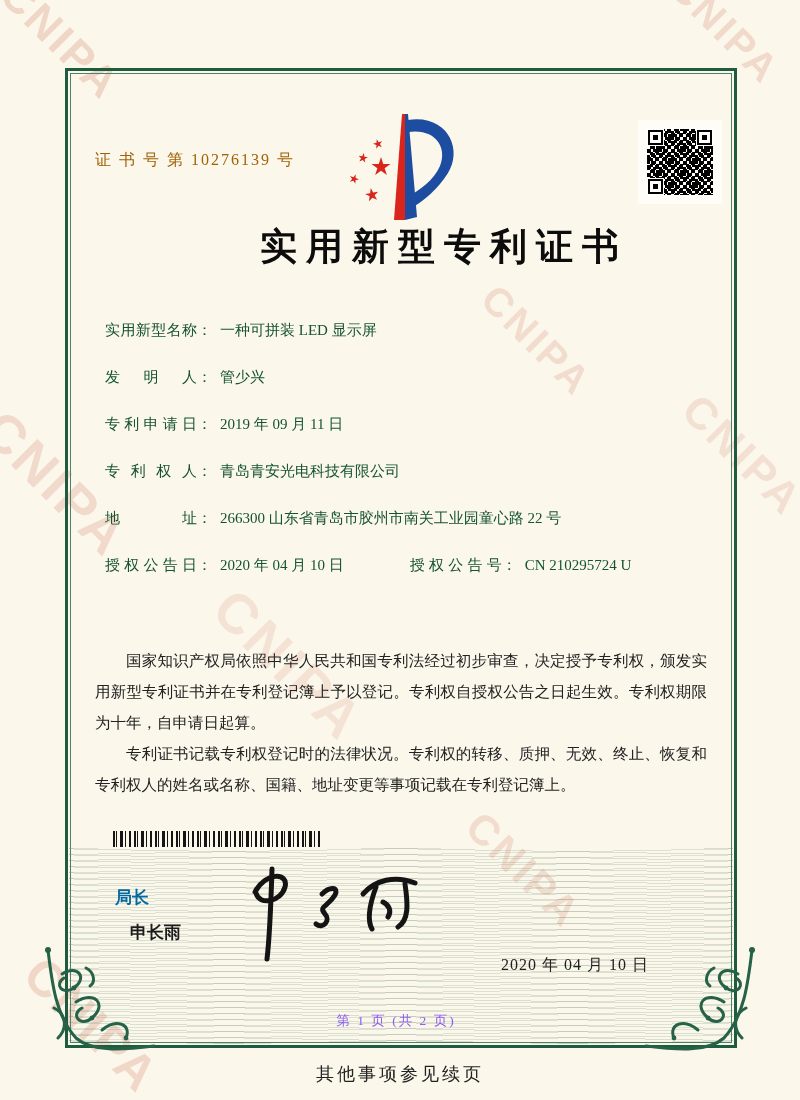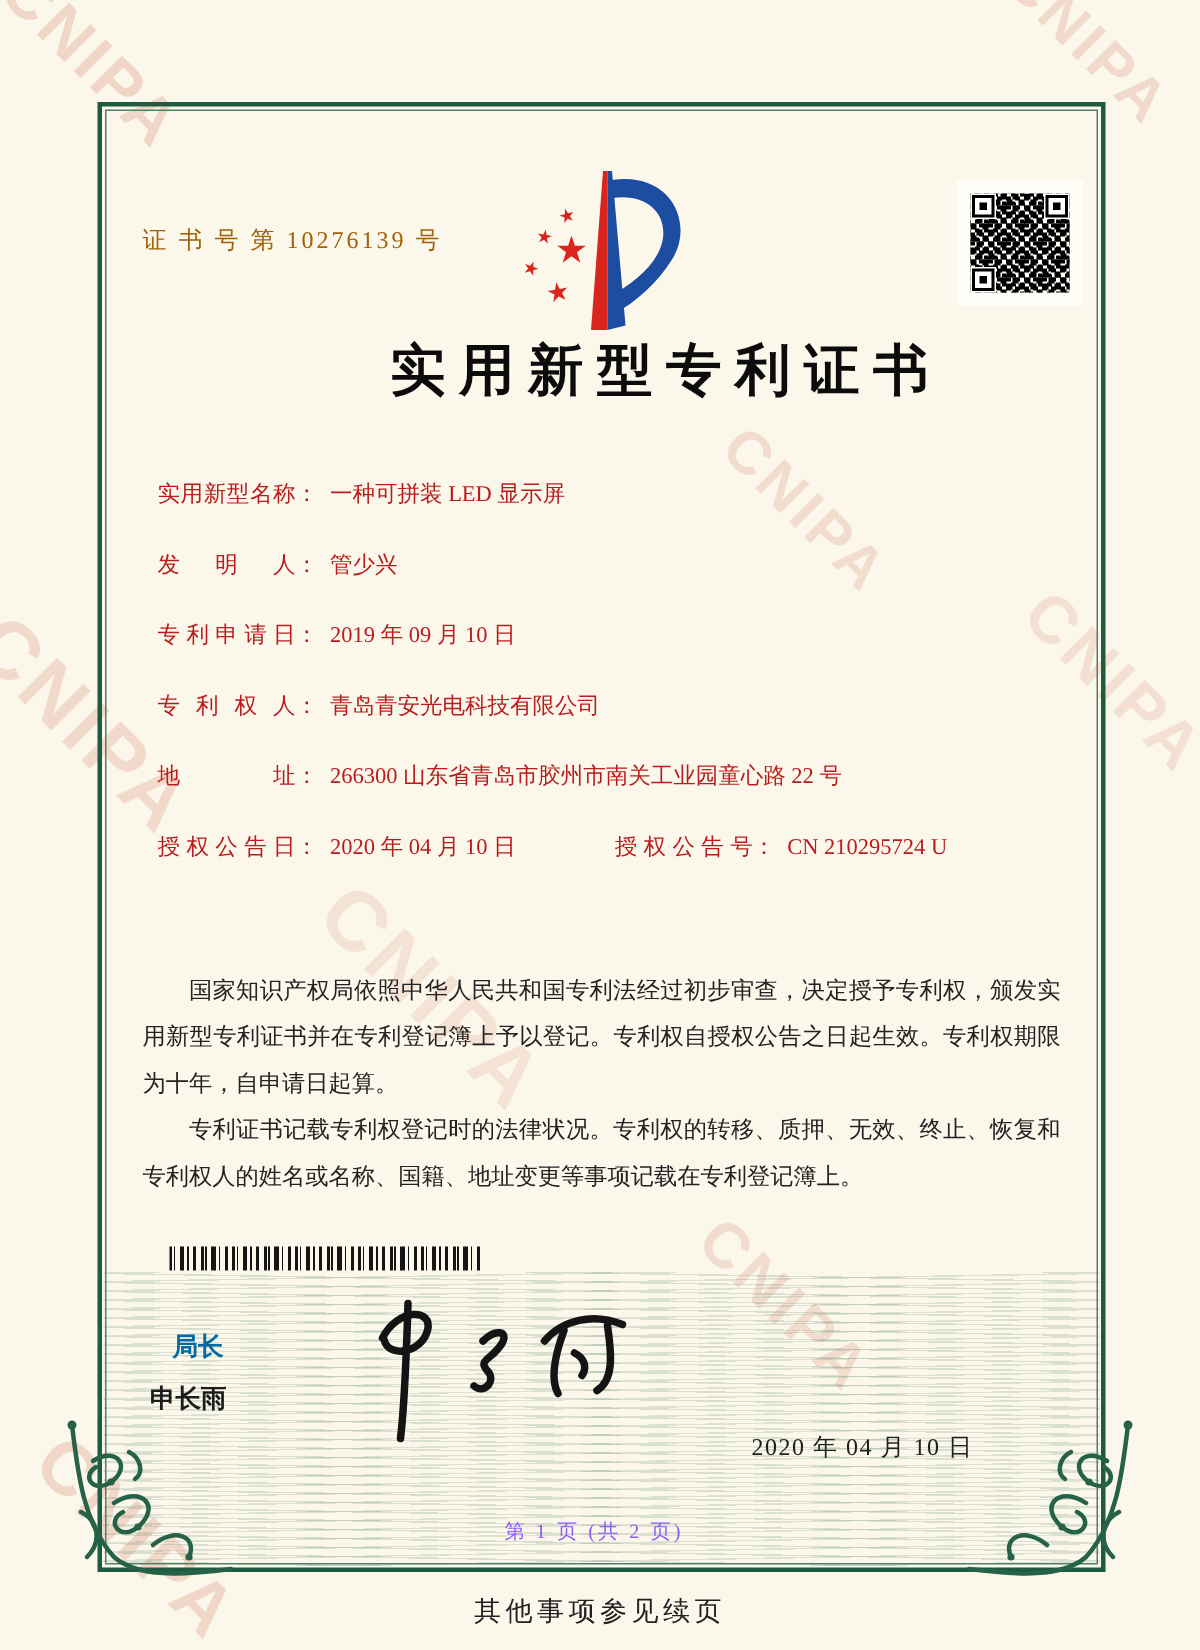--- a/index.html
+++ b/index.html
@@ -33,41 +33,41 @@
   }
   .qr-finder{position:absolute;width:17px;height:17px;background:#fff;}
   .qr-finder::before{content:"";position:absolute;inset:1px;border:2px solid #000;}
   .qr-finder::after{content:"";position:absolute;inset:6px;background:#000;}
   .qr-tl{left:0;top:0}.qr-tr{right:0;top:0}.qr-bl{left:0;bottom:0}
 
   .title{position:absolute;left:0;top:222px;width:800px;text-align:center;
     font-size:37px;font-weight:700;color:#0c0c0c;letter-spacing:9px;padding-left:44px;}
 
   .fields{position:absolute;left:105px;top:318px;width:600px;}
-  .frow{margin-bottom:23px;font-size:15px;color:#b91c1c;line-height:24px;white-space:nowrap;}
+  .frow{margin-bottom:23px;font-size:15px;color:#14532d;line-height:24px;white-space:nowrap;}
   .flabel{display:inline-block;width:92px;text-align:justify;text-align-last:justify;}
   .fcolon{display:inline-block;margin-right:8px;}
   .grant-row{display:flex;}
   .grant-col2{margin-left:66px;}
 
   .body-text{position:absolute;left:95px;top:645px;width:612px;font-size:15.5px;line-height:31px;
     color:#222;text-align:justify;}
   .body-text p{margin:0;text-indent:2em;}
 
   .barcode{position:absolute;left:113px;top:831px;width:207px;height:16px;
     background:repeating-linear-gradient(90deg,
       #151515 0px,#151515 2px,rgba(0,0,0,0) 2px,rgba(0,0,0,0) 3px,
       #151515 3px,#151515 4px,rgba(0,0,0,0) 4px,rgba(0,0,0,0) 7px,
       #151515 7px,#151515 10px,rgba(0,0,0,0) 10px,rgba(0,0,0,0) 12px,
       #151515 12px,#151515 13px,rgba(0,0,0,0) 13px,rgba(0,0,0,0) 16px,
       #151515 16px,#151515 18px,rgba(0,0,0,0) 18px,rgba(0,0,0,0) 21px);}
 
   .officer-title{position:absolute;left:115px;top:886px;font-size:17px;font-weight:600;color:#0369a1;
     font-family:Liberation Mono, monospace;}
-  .officer-name{position:absolute;left:100px;top:921px;font-size:17px;font-weight:600;color:#1c1c1c;
+  .officer-name{position:absolute;left:130px;top:921px;font-size:17px;font-weight:600;color:#1c1c1c;
     font-family:"Liberation Sans","DejaVu Sans",sans-serif;}
   .signature{position:absolute;left:225px;top:862px;width:215px;height:102px;}
 
   .issue-date{position:absolute;left:430px;top:955px;width:290px;text-align:center;
     font-size:16px;color:#1f1f1f;letter-spacing:1px;}
 
   .page-no{position:absolute;left:0;top:1012px;width:792px;text-align:center;
     font-size:13.5px;color:#8b5cf6;letter-spacing:2px;}
 
   .footer-note{position:absolute;left:0;top:1062px;width:800px;text-align:center;
@@ -125,21 +125,21 @@
   <div class="title">实用新型专利证书</div>
 
   <div class="fields">
     <div class="frow">
       <span class="flabel">实用新型名称</span><span class="fcolon">：</span><span>一种可拼装 LED 显示屏</span>
     </div>
     <div class="frow">
       <span class="flabel">发明人</span><span class="fcolon">：</span><span>管少兴</span>
     </div>
     <div class="frow">
-      <span class="flabel">专利申请日</span><span class="fcolon">：</span><span>2019 年 09 月 10 日</span>
+      <span class="flabel">专利申请日</span><span class="fcolon">：</span><span>2019 年 09 月 11 日</span>
     </div>
     <div class="frow">
       <span class="flabel">专利权人</span><span class="fcolon">：</span><span>青岛青安光电科技有限公司</span>
     </div>
     <div class="frow">
       <span class="flabel">地址</span><span class="fcolon">：</span><span>266300 山东省青岛市胶州市南关工业园童心路 22 号</span>
     </div>
     <div class="frow grant-row">
       <span>
         <span class="flabel">授权公告日</span><span class="fcolon">：</span><span>2020 年 04 月 10 日</span>

